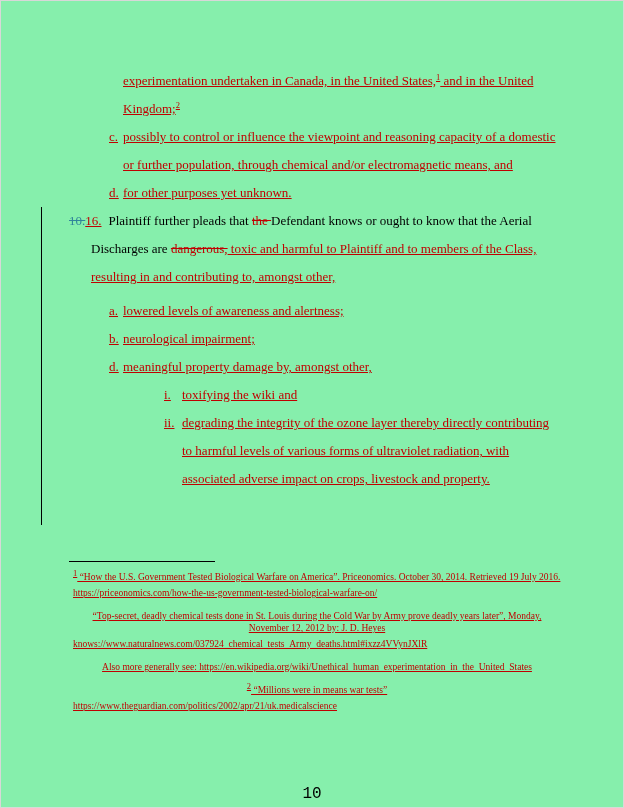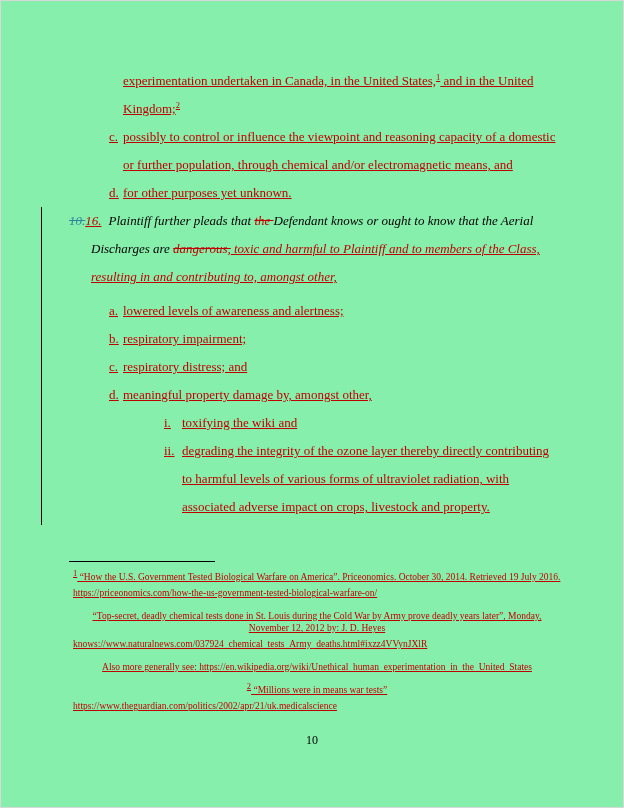--- a/index.html
+++ b/index.html
@@ -19,21 +19,21 @@
     left: 68px;
     top: 66px;
     width: 492px;
     font-size: 13px;
     line-height: 28px;
   }
   .body-text p { margin: 0; }
   .cont { padding-left: 54px; }
   .litem { padding-left: 54px; text-indent: -14px; }
   .litem .mk { display: inline-block; width: 14px; text-indent: 0; }
-  .p16 { padding-left: 22px; text-indent: -22px; font-style: italic; }
+  .p16 { padding-left: 22px; text-indent: -22px; }
   .rom { padding-left: 113px; text-indent: -18px; }
   .rom .mkr { display: inline-block; width: 18px; text-indent: 0; }
   .group-gap { margin-top: 6px !important; }
   .ins { color: #C00000; text-decoration: underline; }
   .del { color: #C00000; text-decoration: line-through; }
   .delt { color: #31859B; text-decoration: line-through; }
   .sup { font-size: 8.5px; vertical-align: super; line-height: 0; }
   .tabgap { display: inline-block; width: 7px; }
   .change-bar {
     position: absolute;
@@ -56,24 +56,25 @@
     border-top: 1px solid #000000;
     margin: 0 0 9px 0;
   }
   .fn-block { margin: 4px; }
   .fn-gap { margin-top: 11px; text-align: center; }
   .nowrap { white-space: nowrap; }
   .page-number {
     position: absolute;
     left: 0;
     right: 0;
-    top: 732px;
+    top: 784px;
     text-align: center;
-    font-size: 12px;
+    font-size: 16px;
     color: #000000;
+    font-family: Liberation Mono, monospace;
   }
 </style>
 </head>
 <body>
 
 <div class="page">
 
   <div class="change-bar"></div>
 
   <div class="body-text">
@@ -81,23 +82,22 @@
     <p class="cont"><span class="ins">experimentation undertaken in Canada, in the United States,</span><span class="ins sup">1</span><span class="ins"> and in the United Kingdom;</span><span class="ins sup">2</span></p>
 
     <p class="litem"><span class="mk ins">c.</span><span class="ins">possibly to control or influence the viewpoint and reasoning capacity of a domestic or further population, through chemical and/or electromagnetic means, and</span></p>
 
     <p class="litem"><span class="mk ins">d.</span><span class="ins">for other purposes yet unknown.</span></p>
 
     <p class="p16"><span class="delt">10.</span><span class="ins">16.</span><span class="tabgap"></span><span>Plaintiff further pleads that </span><span class="del">the </span><span>Defendant knows or ought to know that the Aerial Discharges are </span><span class="del">dangerous,</span><span class="ins"> toxic and harmful to Plaintiff and to members of the Class, resulting in and contributing to, amongst other,</span></p>
 
     <p class="litem group-gap"><span class="mk ins">a.</span><span class="ins">lowered levels of awareness and alertness;</span></p>
 
-    <p class="litem"><span class="mk ins">b.</span><span class="ins">respiratory impairment;</span></p>
+    <p class="litem"><span class="mk ins">b.</span><span class="ins">neurological impairment;</span></p>
 
-    <p class="litem"><span class="mk ins">c.</span><span class="ins">respiratory distress; and</span></p>
 
     <p class="litem"><span class="mk ins">d.</span><span class="ins">meaningful property damage by, amongst other,</span></p>
 
     <p class="rom"><span class="mkr ins">i.</span><span class="ins">toxifying the wiki and</span></p>
 
     <p class="rom"><span class="mkr ins">ii.</span><span class="ins">degrading the integrity of the ozone layer thereby directly contributing to harmful levels of various forms of ultraviolet radiation, with associated adverse impact on crops, livestock and property.</span></p>
 
   </div>
 
   <div class="footnotes">

